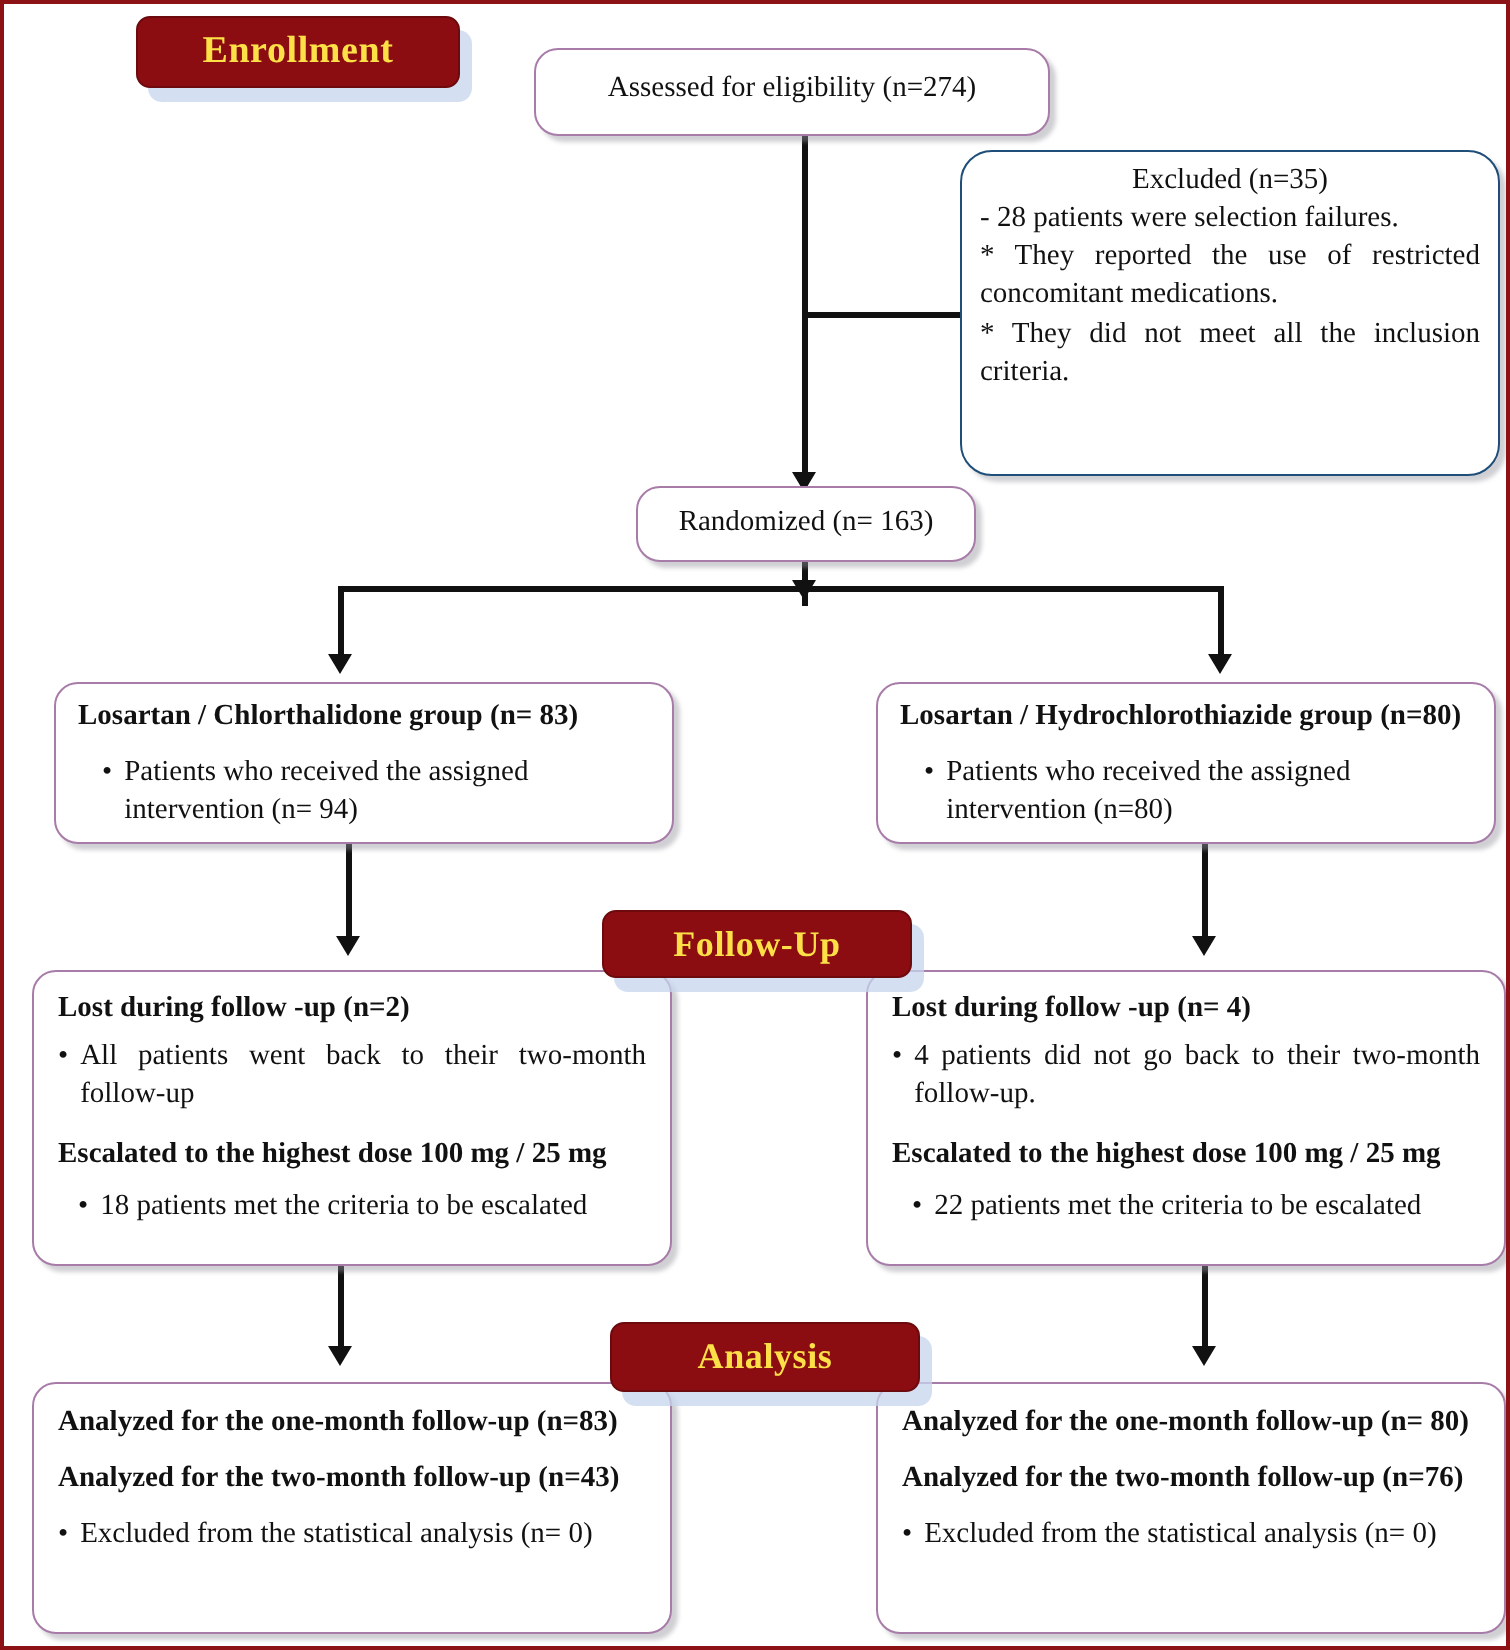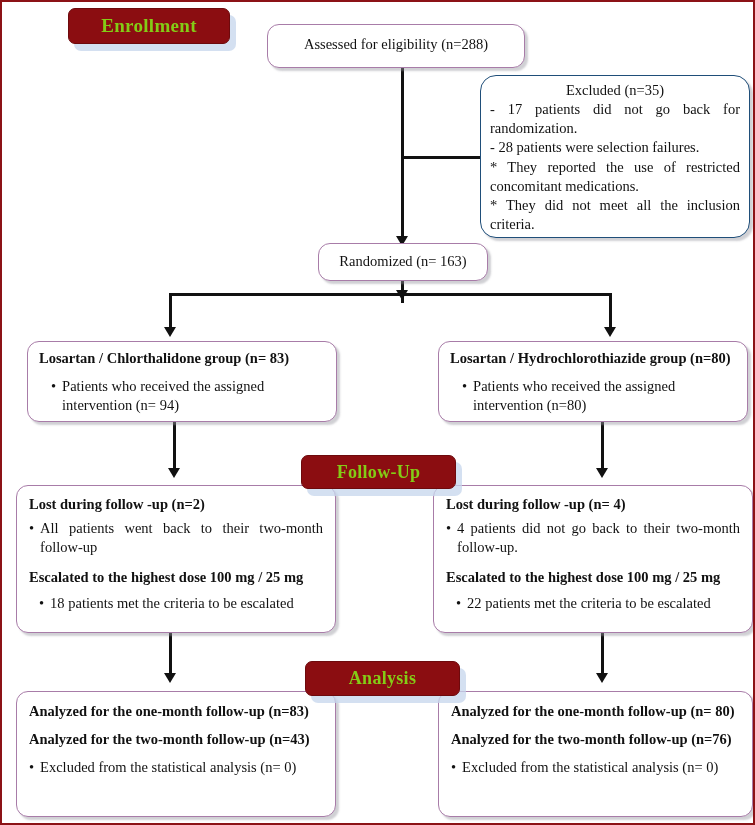--- a/index.html
+++ b/index.html
@@ -15,21 +15,21 @@
     border:2px solid #8c1216;
     background:#ffffff;
     overflow:hidden;
   }
 
   
   .banner{
     position:absolute;
     background:#8b0d11;
     border-radius:7px;
-    color:#84cc16;
+    color:#fde047;
     font-family:"Liberation Serif", serif;
     font-weight:bold;
     display:flex;
     align-items:center;
     justify-content:center;
     letter-spacing:.3px;
     z-index:6;
     box-shadow:6px 7px 0 rgba(197,214,236,.75);
     border:1px solid #6d0a0d;
   }
@@ -88,28 +88,27 @@
 <body>
 
 <div id="page">
 
   <div class="banner" style="left:66px; top:6px; width:160px; height:34px; font-size:19px;">
     <span>Enrollment</span>
   </div>
 
   <div class="box" style="left:265px; top:22px; width:258px; height:44px;">
     <div class="inner" style="padding-top:10px;">
-      <div class="line t-center">Assessed for eligibility (n=288)</div>
+      <div class="line t-center">Assessed for eligibility (n=274)</div>
     </div>
   </div>
 
   <div class="box navy" style="left:478px; top:73px; width:270px; height:163px;">
     <div class="inner" style="padding:5px 9px;">
       <div class="line t-center">Excluded (n=35)</div>
-      <div class="line just">-  17  patients  did  not  go  back  for randomization.</div>
       <div class="line">- 28 patients were selection failures.</div>
       <div class="line just">*  They  reported  the  use  of  restricted concomitant medications.</div>
       <div class="line just">*  They  did  not  meet  all  the  inclusion criteria.</div>
     </div>
   </div>
 
   <div class="vline" style="left:399px; top:66px; height:172px;"></div>
 
   <div class="hline" style="left:399px; top:154px; width:80px;"></div>
   <div class="arrowhead" style="left:394px; top:234px;"></div>

